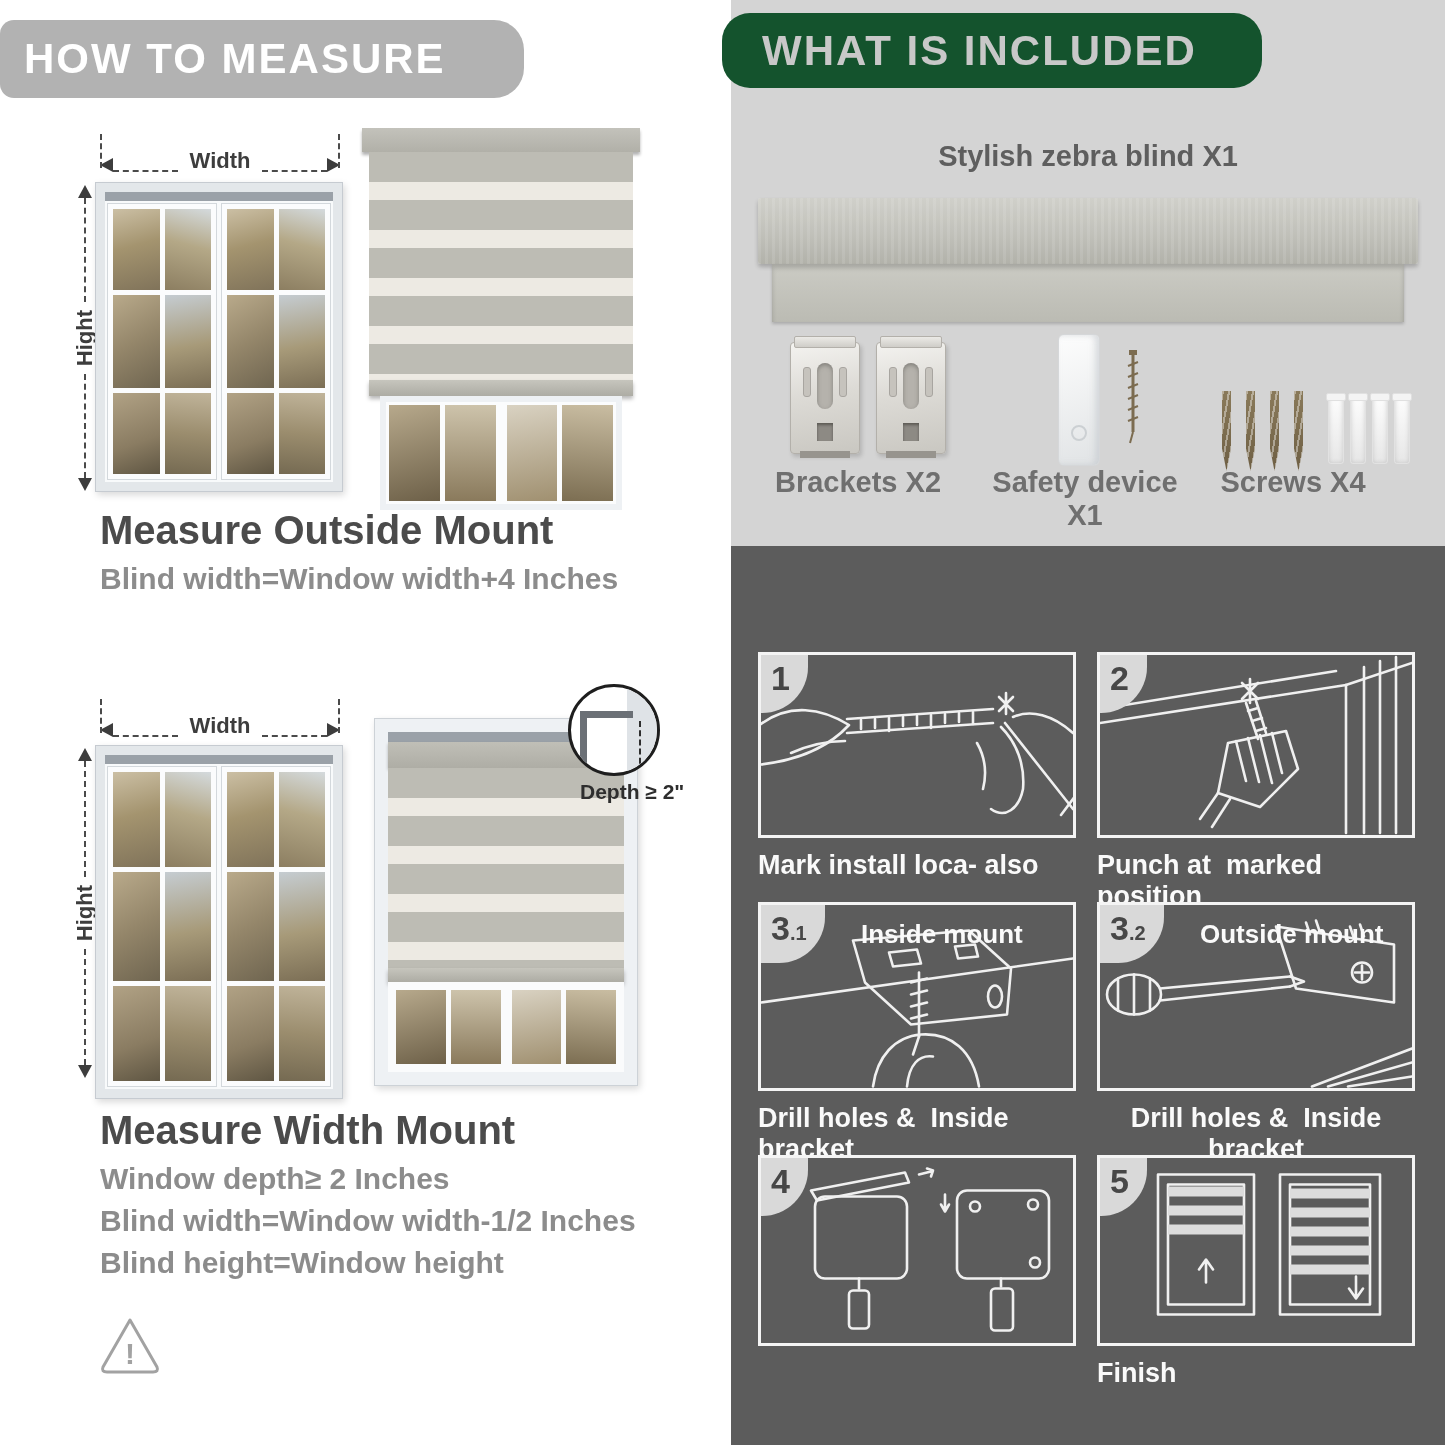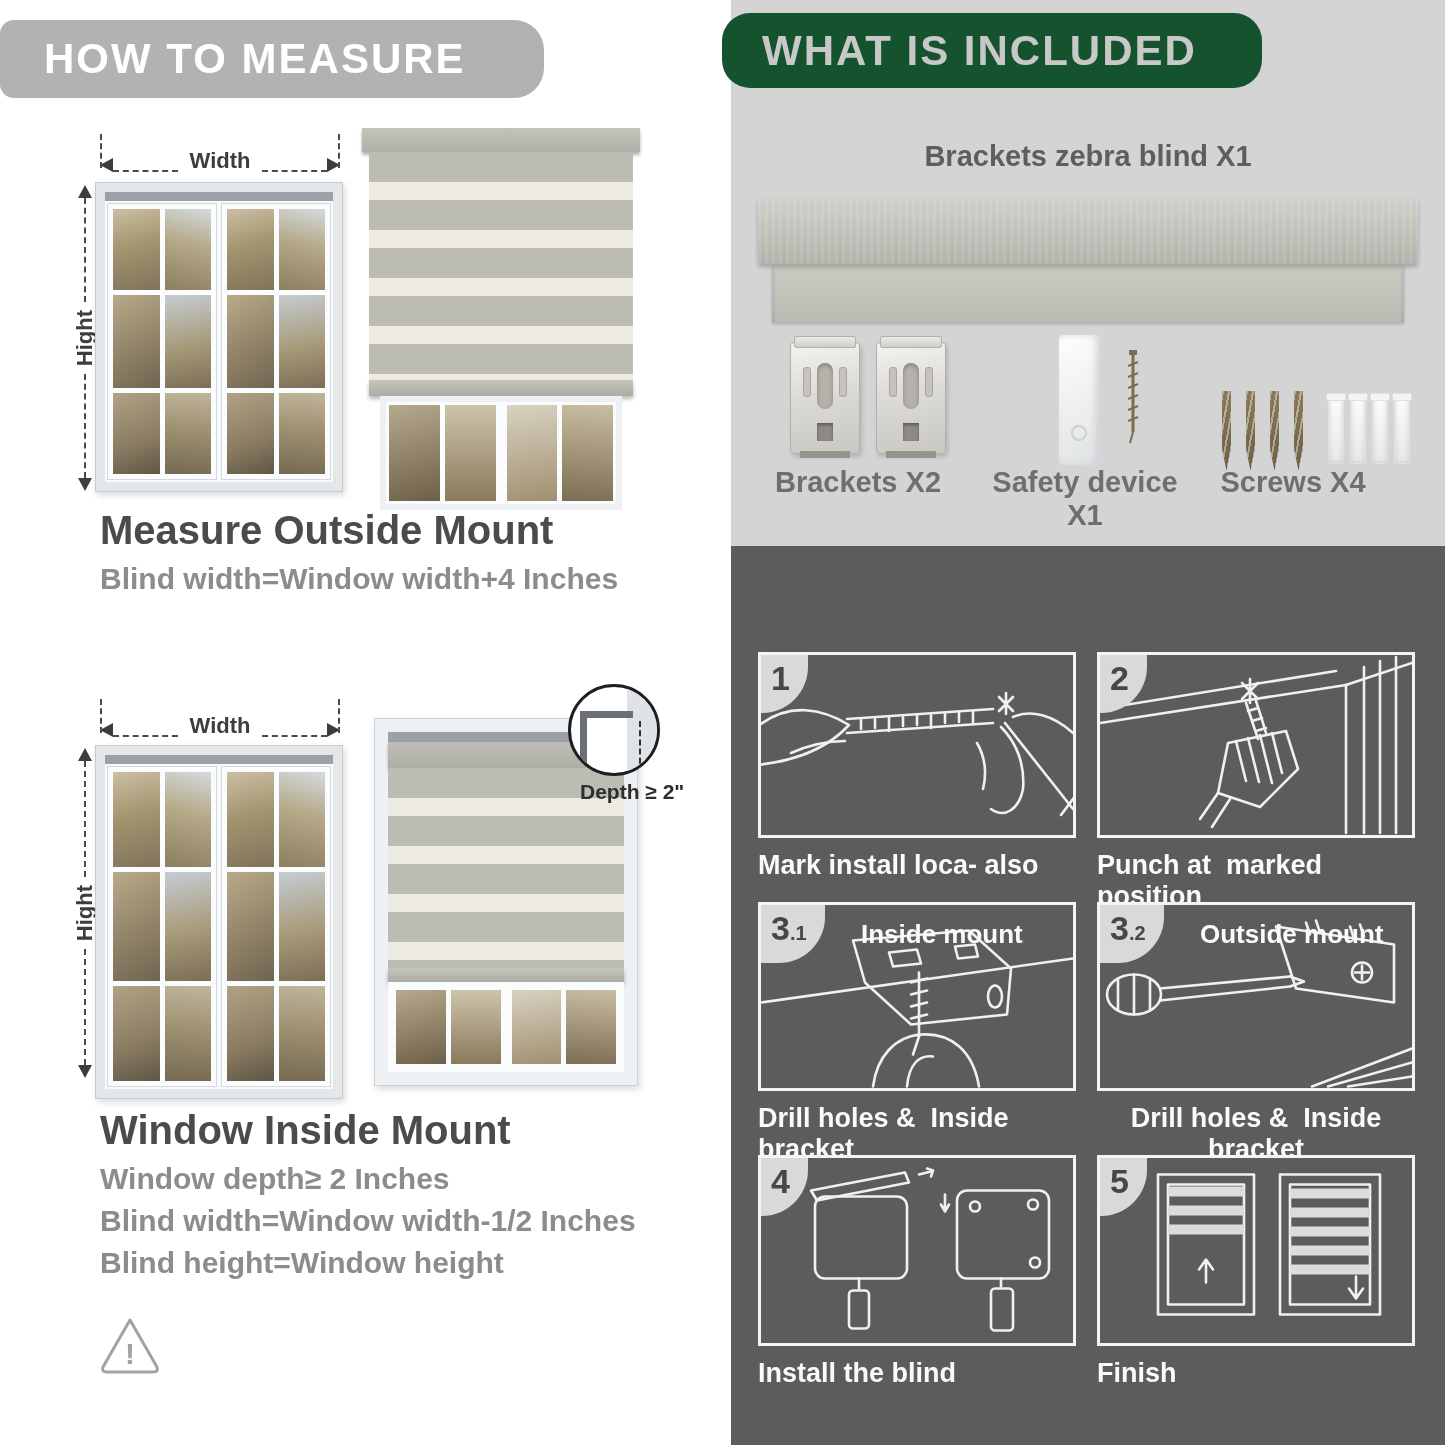--- a/index.html
+++ b/index.html
@@ -1,21 +1,21 @@
 <!DOCTYPE html>
 <html><head>
 <meta charset="utf-8">
 <style>
   html,body{margin:0;padding:0;background:#ffffff;}
   .stage{position:relative;width:1445px;height:1445px;background:#ffffff;overflow:hidden;
          font-family:"Liberation Sans",sans-serif;}
 
   
   .h2m-box{position:absolute;left:0;top:20px;width:500px;height:78px;background:#b2b2b2;
-           border-radius:14px 30px 30px 14px;display:flex;align-items:center;padding-left:44px;
+           border-radius:14px 30px 30px 14px;display:flex;align-items:center;padding-left:24px;
            color:#ffffff;font-size:42px;font-weight:bold;letter-spacing:2px;}
   .light-panel{position:absolute;left:731px;top:0;width:714px;height:546px;background:#d4d4d4;}
   .wii-box{position:absolute;left:722px;top:13px;width:500px;height:75px;background:#14532d;
            border-radius:28px;display:flex;align-items:center;padding-left:40px;
            color:#c8c8c8;font-size:42px;font-weight:bold;letter-spacing:2px;}
   .dark-panel{position:absolute;left:731px;top:546px;width:714px;height:899px;background:#5c5c5c;}
   .iom-box{position:absolute;left:700px;top:556px;width:622px;height:78px;background:#ffffff;
            border-radius:28px;display:flex;align-items:center;padding-left:58px;
            color:#454545;font-size:42px;font-weight:bold;letter-spacing:1px;}
 
@@ -261,37 +261,37 @@
       </div>
     </div>
   </div>
   <div class="mag" style="left:568px;top:684px;">
     <div class="mag-fill"></div>
     <div class="mag-c1"></div>
     <div class="mag-c2"></div>
   </div>
   <div class="depth-lbl" style="left:580px;top:780px;">Depth ≥ 2"</div>
 
-  <div class="sec-title" style="top:1108px;">Window Inside Mount</div>
+  <div class="sec-title" style="top:1108px;">Measure Width Mount</div>
   <div class="sec-line" style="top:1162px;">Window depth≥ 2 Inches</div>
   <div class="sec-line" style="top:1204px;">Blind width=Window width-1/2 Inches</div>
   <div class="sec-line" style="top:1246px;">Blind height=Window height</div>
 
   <div class="warn-icon">
     <svg width="64" height="62" viewBox="0 0 64 62">
       <path d="M32,6 L59,53 Q61,58 55,58 L9,58 Q3,58 5,53 Z" fill="none" stroke="#a2a2a2" stroke-width="3" stroke-linejoin="round"></path>
       <text x="32" y="50" font-size="30" font-weight="bold" fill="#a2a2a2" text-anchor="middle" font-family="Liberation Sans, sans-serif">!</text>
     </svg>
   </div>
 
   <div class="light-panel"></div>
   <div class="wii-box">
     <span>WHAT IS INCLUDED</span>
   </div>
-  <div class="product-label">Brackets zebra blind X1</div>
+  <div class="product-label">Stylish zebra blind X1</div>
   <div class="rail-top"></div>
   <div class="rail-bottom"></div>
 
   <div class="brackets-row">
     <div class="bracket">
       <div class="slot"></div>
         <div class="pin-l"></div>
       <div class="pin-r"></div>
         <div class="hole"></div>
       <div class="tab"></div>
@@ -434,21 +434,20 @@
           <circle cx="214" cy="46" r="5"></circle>
             <circle cx="272" cy="44" r="5"></circle>
             <circle cx="274" cy="102" r="5"></circle>
           <path d="M184,34 l0,14 M180,44 l4,7 l4,-7"></path>
           <path d="M240,118 l0,8"></path>
           <rect x="230" y="128" width="22" height="42" rx="4"></rect>
         </g>
       </svg>
       <div class="badge"><span class="b-num">4</span><span class="b-sub"></span></div>
     </div>
-    <div class="step-caption">Install the blind</div>
   </div>
 
   <div class="step" style="left:1097px;top:1155px;">
     <div class="step-box" style="height:185px;">
       <svg viewBox="0 0 312 180">
         <g class="sketch">
           <rect x="58" y="14" width="96" height="140"></rect>
           <rect x="68" y="24" width="76" height="120"></rect>
           <rect x="180" y="14" width="100" height="140"></rect>
           <rect x="190" y="24" width="80" height="120"></rect>

